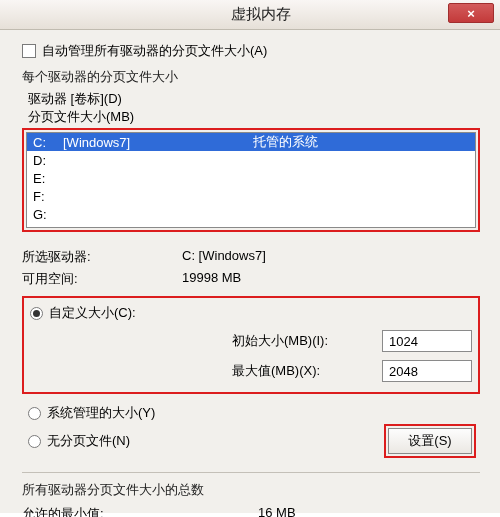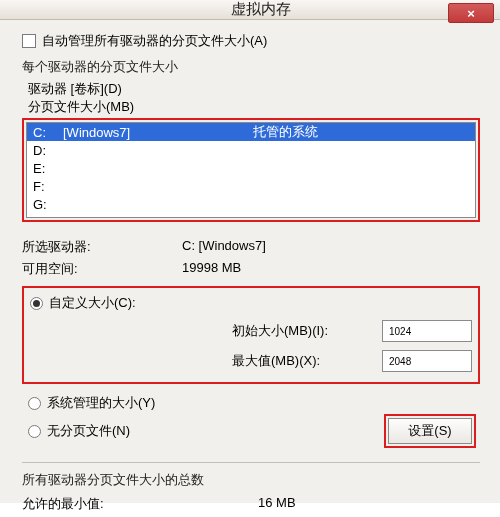--- a/index.html
+++ b/index.html
@@ -1,20 +1,20 @@
 <!DOCTYPE html>
 <html><head>
   <meta charset="utf-8">
   <style>
     * { box-sizing: border-box; margin: 0; padding: 0; }
     html, body { width: 500px; height: 517px; overflow: hidden; }
     body { font-family: "Microsoft YaHei", "SimSun", sans-serif; font-size: 13px; background: #fff; }
 
     .titlebar {
-      height: 20px;
+      height: 30px;
       background: linear-gradient(#f9f6f4, #e6e0d8);
       border-bottom: 1px solid #c0bbb0;
       position: relative;
       display: flex;
       align-items: center;
       justify-content: center;
       padding-left: 22px;
     }
     .titlebar .title { font-size: 15px; color: #222; }
     .close-btn {
@@ -56,21 +56,21 @@
     .info-block { margin-top: 16px; }
     .info-row { display: flex; margin-bottom: 4px; }
     .info-label { width: 160px; }
     .info-value { flex: 1; }
 
     .custom-wrap { border: 2px solid #dc1d1d; padding: 6px 6px 10px 6px; margin-top: 8px; }
     .radio { width: 13px; height: 13px; border: 1px solid #7a7a7a; border-radius: 50%; background:#fff; margin-right: 6px; display:inline-flex; align-items:center; justify-content:center; }
     .radio.checked::after { content:""; width:7px; height:7px; background:#333; border-radius:50%; }
     .size-row { display:flex; align-items:center; margin-top:8px; margin-left:20px;justify-content:flex-end; }
     .size-label { width: 150px; }
-    .size-input { width: 90px; height: 22px; border:1px solid #8a8a8a; background:#fff; padding: 2px 6px; font-size:10px; font-family:inherit; }
+    .size-input { width: 90px; height: 22px; border:1px solid #8a8a8a; background:#fff; padding: 2px 6px; font-size:13px; font-family:inherit; }
 
     .radio-row { display:flex; align-items:center; margin-top:10px; margin-left:6px; }
 
     .set-btn-wrap { display:flex; justify-content:flex-end; margin-top:-26px; margin-right:4px; }
     .set-btn-outline { border:2px solid #dc1d1d; padding:2px; }
     .set-btn {
       width: 84px; height: 26px;
       border:1px solid #8a8a8a;
       background: linear-gradient(#fdfdfd,#ebe8e3);
       display:flex; align-items:center; justify-content:center;

